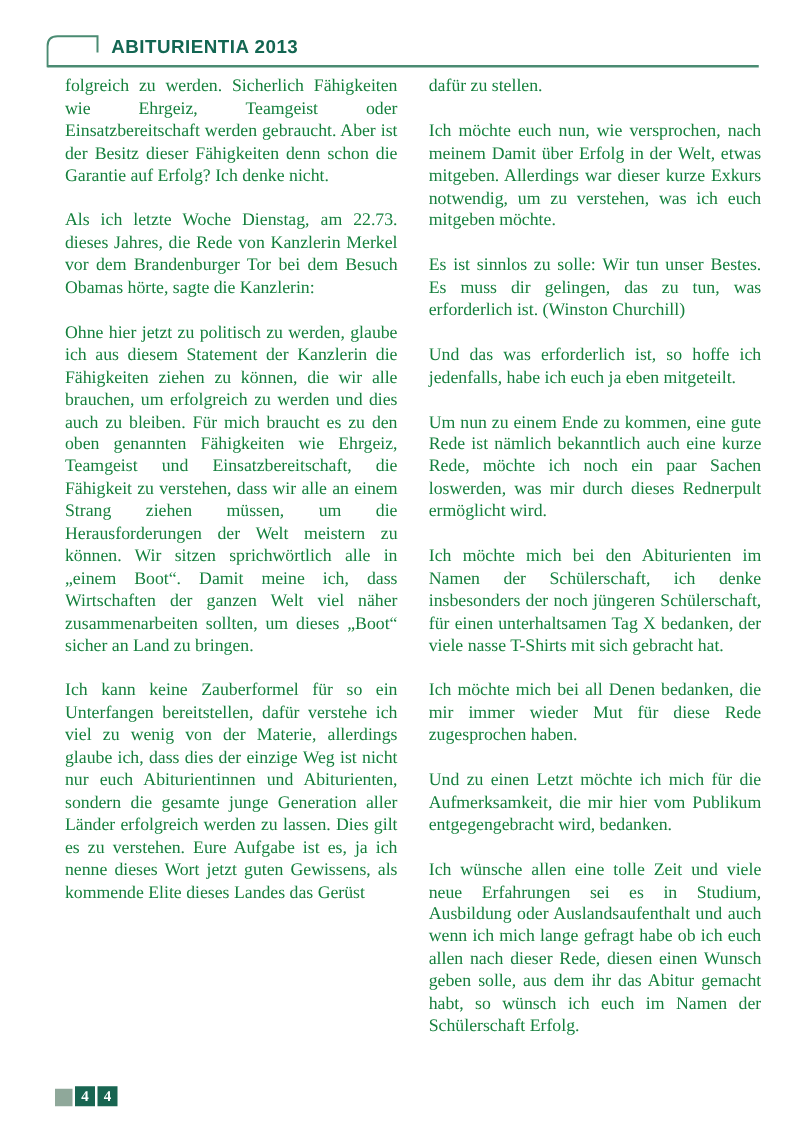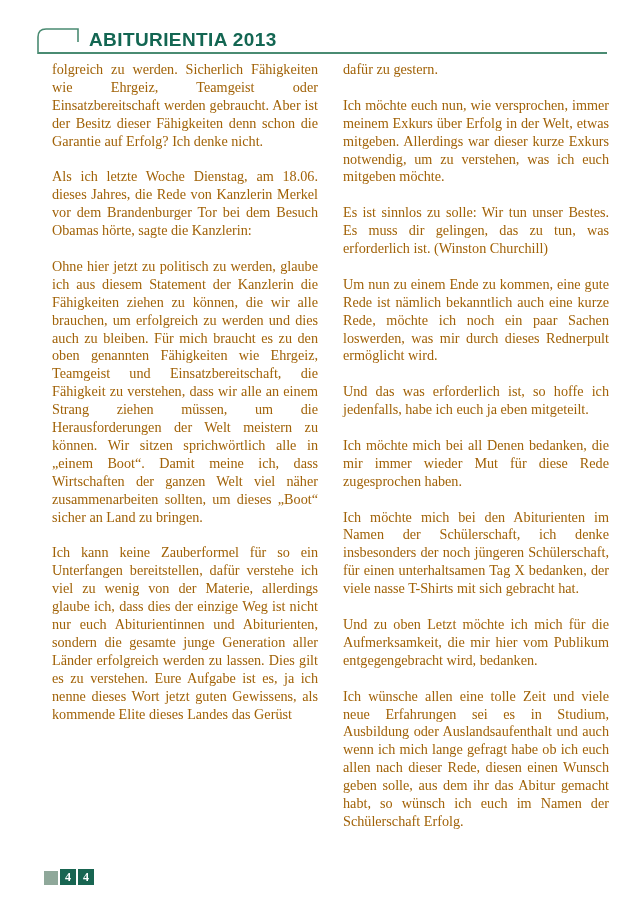--- a/index.html
+++ b/index.html
@@ -23,21 +23,21 @@
     width: 46px;
     height: 27px;
   }
   .page-title {
     position: absolute;
     left: 89px;
     top: 29px;
     margin: 0;
     font-family: "Liberation Sans", sans-serif;
     font-weight: 700;
-    font-size: 19px;
+    font-size: 15px;
     letter-spacing: 0.4px;
     color: #136652;
     white-space: nowrap;
   }
   .header-rule {
     position: absolute;
     left: 38px;
     top: 52px;
     width: 569px;
     height: 2px;
@@ -54,21 +54,21 @@
   }
   .col {
     width: 266px;
     flex: 0 0 266px;
   }
   .col p {
     margin: 0 0 17.9px 0;
     font-family: "Liberation Serif", serif;
     font-size: 14.2px;
     line-height: 17.9px;
-    color: #a16207;
+    color: #15803d;
     text-align: justify;
     hyphens: auto;
     -webkit-hyphens: auto;
   }
   
   .page-footer {
     position: absolute;
     left: 44px;
     top: 869px;
     display: flex;
@@ -106,33 +106,33 @@
     <svg class="header-tab" viewBox="0 0 46 27" xmlns="http://www.w3.org/2000/svg">
       <path d="M 1 27 L 1 10 Q 1 2 9 2 L 41 2 L 41 15" fill="none" stroke="#4a8b72" stroke-width="1.6"></path>
     </svg>
     <h1 class="page-title">ABITURIENTIA 2013</h1>
     <div class="header-rule"></div>
   </header>
 
   <main class="article-body">
     <div class="col">
       <p>folgreich zu werden. Sicherlich Fähigkeiten wie Ehrgeiz, Teamgeist oder Einsatzbereitschaft werden gebraucht. Aber ist der Besitz dieser Fähigkeiten denn schon die Garantie auf Erfolg? Ich denke nicht.</p>
-      <p>Als ich letzte Woche Dienstag, am 18.06. dieses Jahres, die Rede von Kanzlerin Merkel vor dem Brandenburger Tor bei dem Besuch Obamas hörte, sagte die Kanzlerin:</p>
+      <p>Als ich letzte Woche Dienstag, am 22.73. dieses Jahres, die Rede von Kanzlerin Merkel vor dem Brandenburger Tor bei dem Besuch Obamas hörte, sagte die Kanzlerin:</p>
       <p>Ohne hier jetzt zu politisch zu werden, glaube ich aus diesem Statement der Kanzlerin die Fähigkeiten ziehen zu können, die wir alle brauchen, um erfolgreich zu werden und dies auch zu bleiben. Für mich braucht es zu den oben genannten Fähigkeiten wie Ehrgeiz, Teamgeist und Einsatzbereitschaft, die Fähigkeit zu verstehen, dass wir alle an einem Strang ziehen müssen, um die Herausforderungen der Welt meistern zu können. Wir sitzen sprichwörtlich alle in „einem Boot“. Damit meine ich, dass Wirtschaften der ganzen Welt viel näher zusammenarbeiten sollten, um dieses „Boot“ sicher an Land zu bringen.</p>
       <p>Ich kann keine Zauberformel für so ein Unterfangen bereitstellen, dafür verstehe ich viel zu wenig von der Materie, allerdings glaube ich, dass dies der einzige Weg ist nicht nur euch Abiturientinnen und Abiturienten, sondern die gesamte junge Generation aller Länder erfolgreich werden zu lassen.  Dies gilt es zu verstehen. Eure Aufgabe ist es, ja ich nenne dieses Wort jetzt guten Gewissens, als kommende Elite dieses Landes das Gerüst</p>
     </div>
     <div class="col">
-      <p>dafür zu gestern.</p>
-      <p>Ich möchte euch nun, wie versprochen, immer meinem Exkurs über Erfolg in der Welt, etwas mitgeben. Allerdings war dieser kurze Exkurs notwendig, um zu verstehen, was ich euch mitgeben möchte.</p>
+      <p>dafür zu stellen.</p>
+      <p>Ich möchte euch nun, wie versprochen, nach meinem Damit über Erfolg in der Welt, etwas mitgeben. Allerdings war dieser kurze Exkurs notwendig, um zu verstehen, was ich euch mitgeben möchte.</p>
       <p>Es ist sinnlos zu solle: Wir tun unser Bestes. Es muss dir gelingen, das zu tun, was erforderlich ist. (Winston Churchill)</p>
+      <p>Und das was erforderlich ist, so hoffe ich jedenfalls, habe ich euch ja eben mitgeteilt.</p>
       <p>Um nun zu einem Ende zu kommen, eine gute Rede ist nämlich bekanntlich auch eine kurze Rede, möchte ich noch ein paar Sachen loswerden, was mir durch dieses Rednerpult ermöglicht wird.</p>
-      <p>Und das was erforderlich ist, so hoffe ich jedenfalls, habe ich euch ja eben mitgeteilt.</p>
+      <p>Ich möchte mich bei den Abiturienten im Namen der Schülerschaft, ich denke insbesonders der noch jüngeren Schülerschaft, für einen unterhaltsamen Tag X bedanken, der viele nasse T-Shirts mit sich gebracht hat.</p>
       <p>Ich möchte mich bei all Denen bedanken, die mir immer wieder Mut für diese Rede zugesprochen haben.</p>
-      <p>Ich möchte mich bei den Abiturienten im Namen der Schülerschaft, ich denke insbesonders der noch jüngeren Schülerschaft, für einen unterhaltsamen Tag X bedanken, der viele nasse T-Shirts mit sich gebracht hat.</p>
-      <p>Und zu oben Letzt möchte ich mich für die Aufmerksamkeit, die mir hier vom Publikum entgegengebracht wird, bedanken.</p>
+      <p>Und zu einen Letzt möchte ich mich für die Aufmerksamkeit, die mir hier vom Publikum entgegengebracht wird, bedanken.</p>
       <p>Ich wünsche allen eine tolle Zeit und viele neue Erfahrungen sei es in Studium, Ausbildung oder Auslandsaufenthalt und auch wenn ich mich lange gefragt habe ob ich euch allen nach dieser Rede, diesen einen Wunsch geben solle, aus dem ihr das Abitur gemacht habt, so wünsch ich euch im Namen der Schülerschaft Erfolg.</p>
     </div>
   </main>
 
   <footer class="page-footer">
     <span class="sq muted"></span>
     <span class="sq dark">4</span>
     <span class="sq dark">4</span>
   </footer>
 

